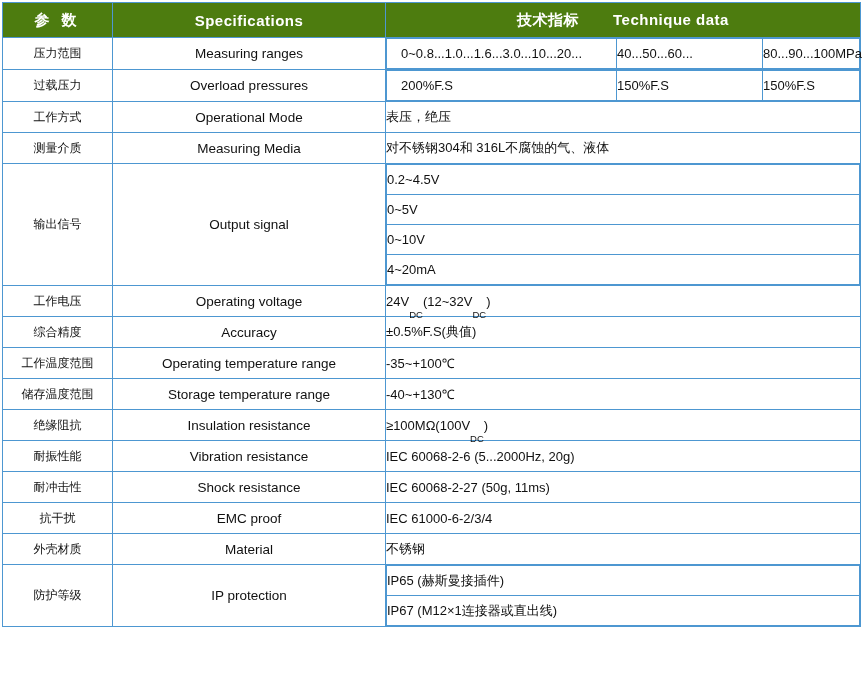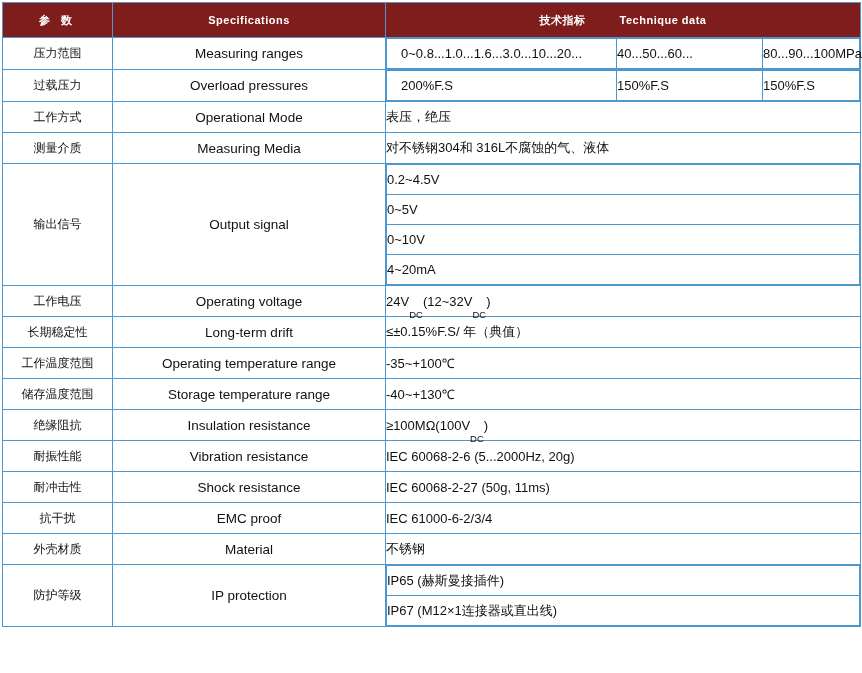--- a/index.html
+++ b/index.html
@@ -23,23 +23,23 @@
   #spec-table col.c-cn { width: 110px; }
   #spec-table col.c-en { width: 273px; }
   #spec-table col.c-data { width: 475px; }
 
   #spec-table th, #spec-table td {
     border: 1px solid #4d97d1;
     padding: 0;
     vertical-align: middle;
   }
   thead th {
-    background: #7f1d1d;
+    background: #4d7c0f;
     color: #ffffff;
-    font-size: 11px;
+    font-size: 15px;
     font-weight: bold;
     height: 34px;
     text-align: center;
     letter-spacing: 0.5px;
   }
   thead th.head-cn { letter-spacing: 4px; }
   .cell-cn {
     text-align: center;
     font-size: 12px;
     height: 30px;
@@ -170,26 +170,26 @@
           </table>
       </td>
     </tr>
 
     <tr>
       <td class="cell-cn">工作电压</td>
       <td class="cell-en">Operating voltage</td>
       <td class="cell-data">24V<span class="sub">DC</span>(12~32V<span class="sub">DC</span>)</td>
     </tr>
 
-
-    <tr>
-      <td class="cell-cn">长期稳定性</td>
-      <td class="cell-en">Long-term drift</td>
-      <td class="cell-data">≤±0.15%F.S/ 年（典值）</td>
-    </tr>
+    <tr>
+      <td class="cell-cn">综合精度</td>
+      <td class="cell-en">Accuracy</td>
+      <td class="cell-data">±0.5%F.S(典值)</td>
+    </tr>
+
 
     <tr>
       <td class="cell-cn">工作温度范围</td>
       <td class="cell-en">Operating temperature range</td>
       <td class="cell-data">-35~+100℃</td>
     </tr>
 
     <tr>
       <td class="cell-cn">储存温度范围</td>
       <td class="cell-en">Storage temperature range</td>

